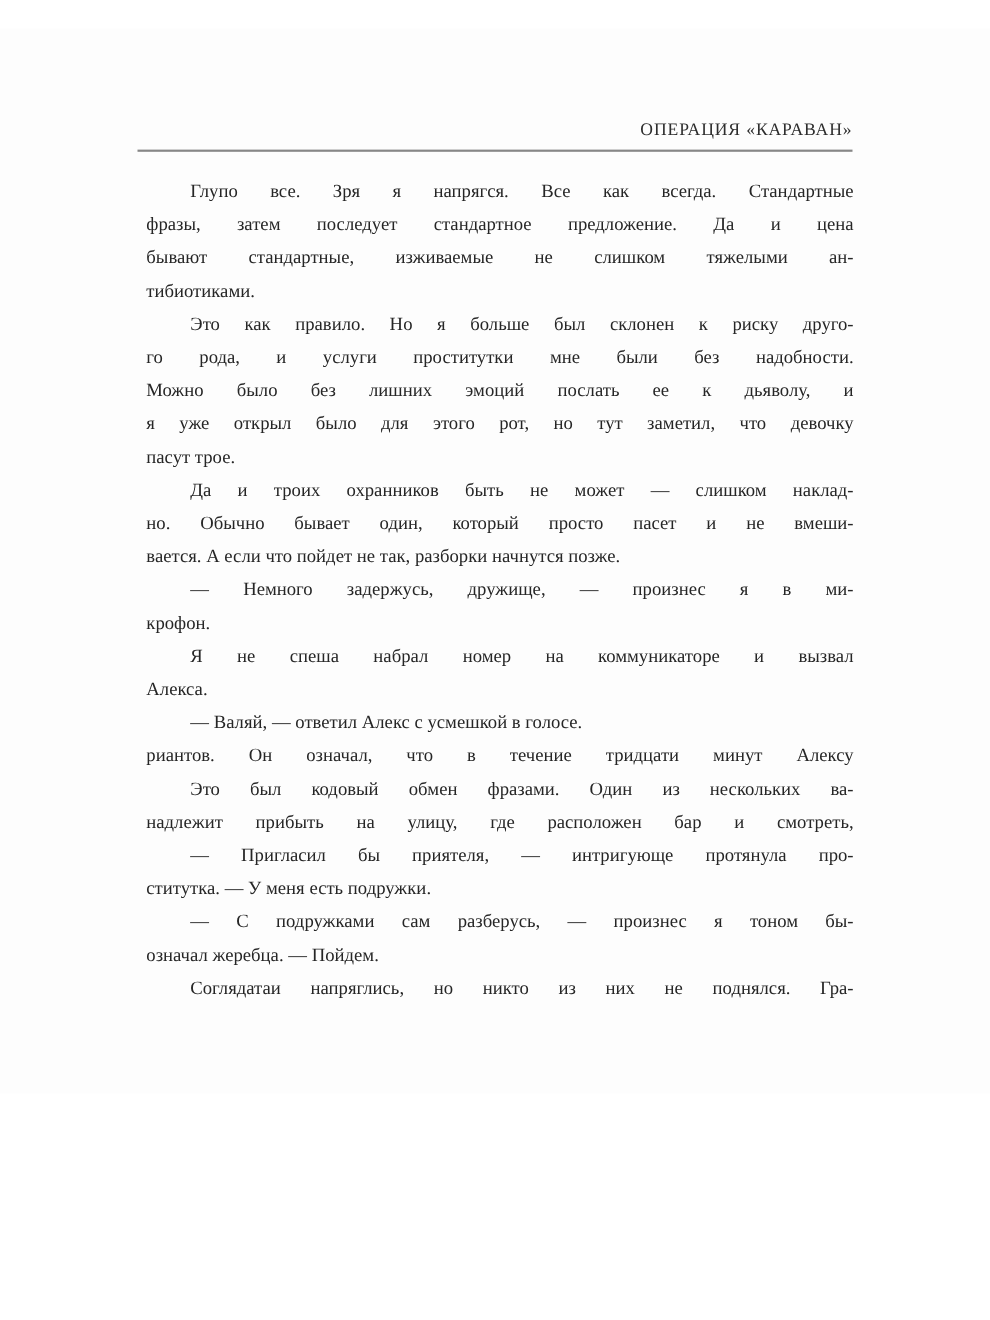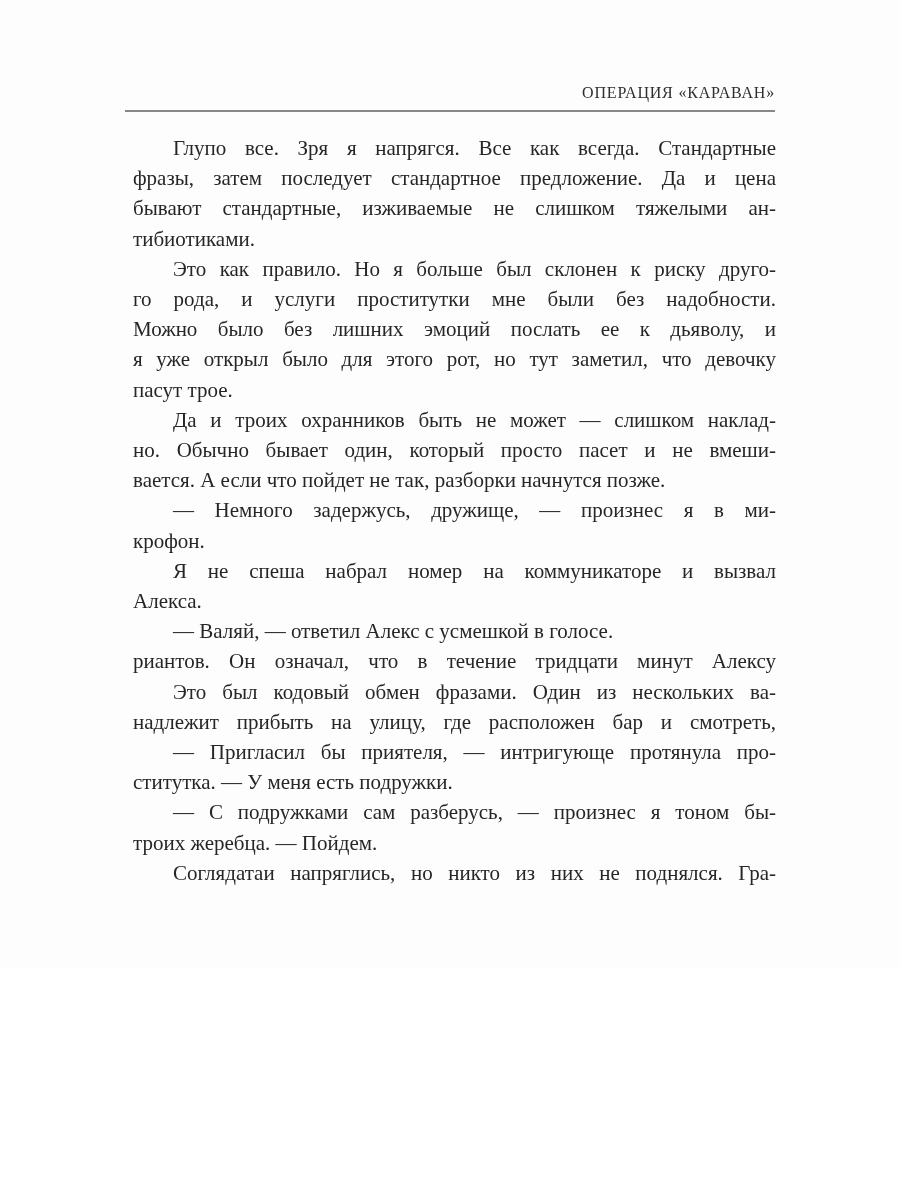--- a/index.html
+++ b/index.html
@@ -7,39 +7,40 @@
     width: 900px; height: 1200px;
     background: #ffffff;
     font-family: "Liberation Serif", serif;
   }
   .page {
     position: relative;
     width: 900px; height: 968px;
     background: #fdfdfd;
     color: #2b2b2b;
     overflow: hidden;
+    margin-top: 26px;
   }
   .running-header {
     position: absolute;
     left: 125px; top: 84px; width: 650px;
     text-align: right;
     font-size: 16px;
     letter-spacing: 0.8px;
     color: #2e2e2e;
   }
   .header-rule {
     position: absolute;
     left: 125px; top: 110px; width: 650px;
     height: 2px;
     background: #878787;
   }
   .text-body {
     position: absolute;
     left: 133px; top: 133px; width: 643px;
-    font-size: 21px;
+    font-size: 17px;
     line-height: 30.2px;
     color: #262626;
   }
   .paragraph { margin: 0; }
   .line {
     text-align: justify;
     text-align-last: justify;
     white-space: normal;
   }
   .line.last { text-align-last: left; }
@@ -92,20 +93,20 @@
         <div class="line">риантов. Он означал, что в течение тридцати минут Алексу</div>
         <div class="line first">Это был кодовый обмен фразами. Один из нескольких ва-</div>
         <div class="line">надлежит прибыть на улицу, где расположен бар и смотреть,</div>
       </div>
       <div class="paragraph">
         <div class="line first">— Пригласил бы приятеля, — интригующе протянула про-</div>
         <div class="line last">ститутка. — У меня есть подружки.</div>
       </div>
       <div class="paragraph">
         <div class="line first">— С подружками сам разберусь, — произнес я тоном бы-</div>
-        <div class="line last">троих жеребца. — Пойдем.</div>
+        <div class="line last">означал жеребца. — Пойдем.</div>
       </div>
       <div class="paragraph">
         <div class="line first">Соглядатаи напряглись, но никто из них не поднялся. Гра-</div>
       </div>
     </div>
   <div class="page-number">7</div>
 </div>
 
 </body></html>

